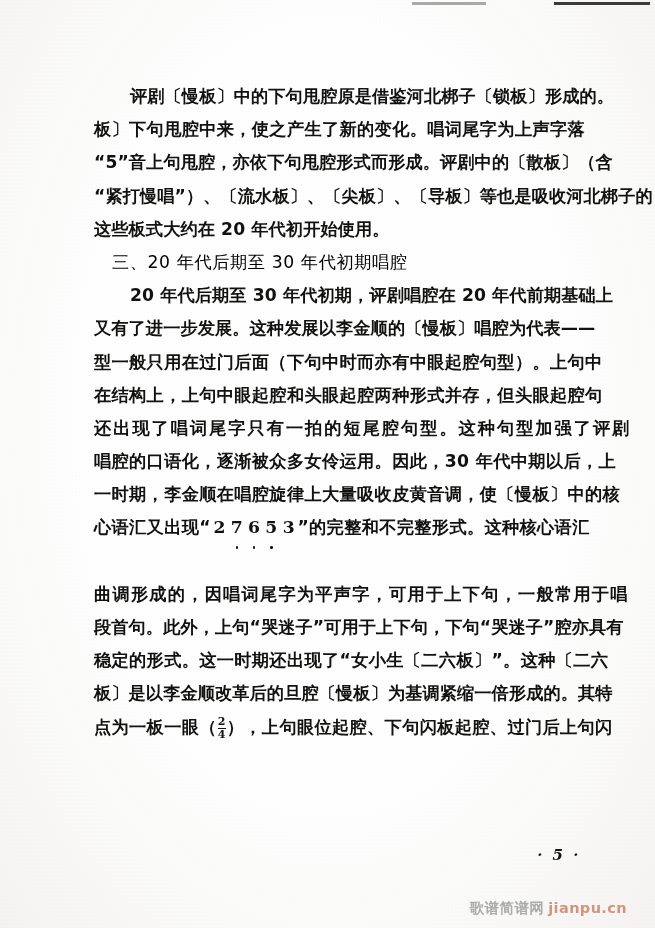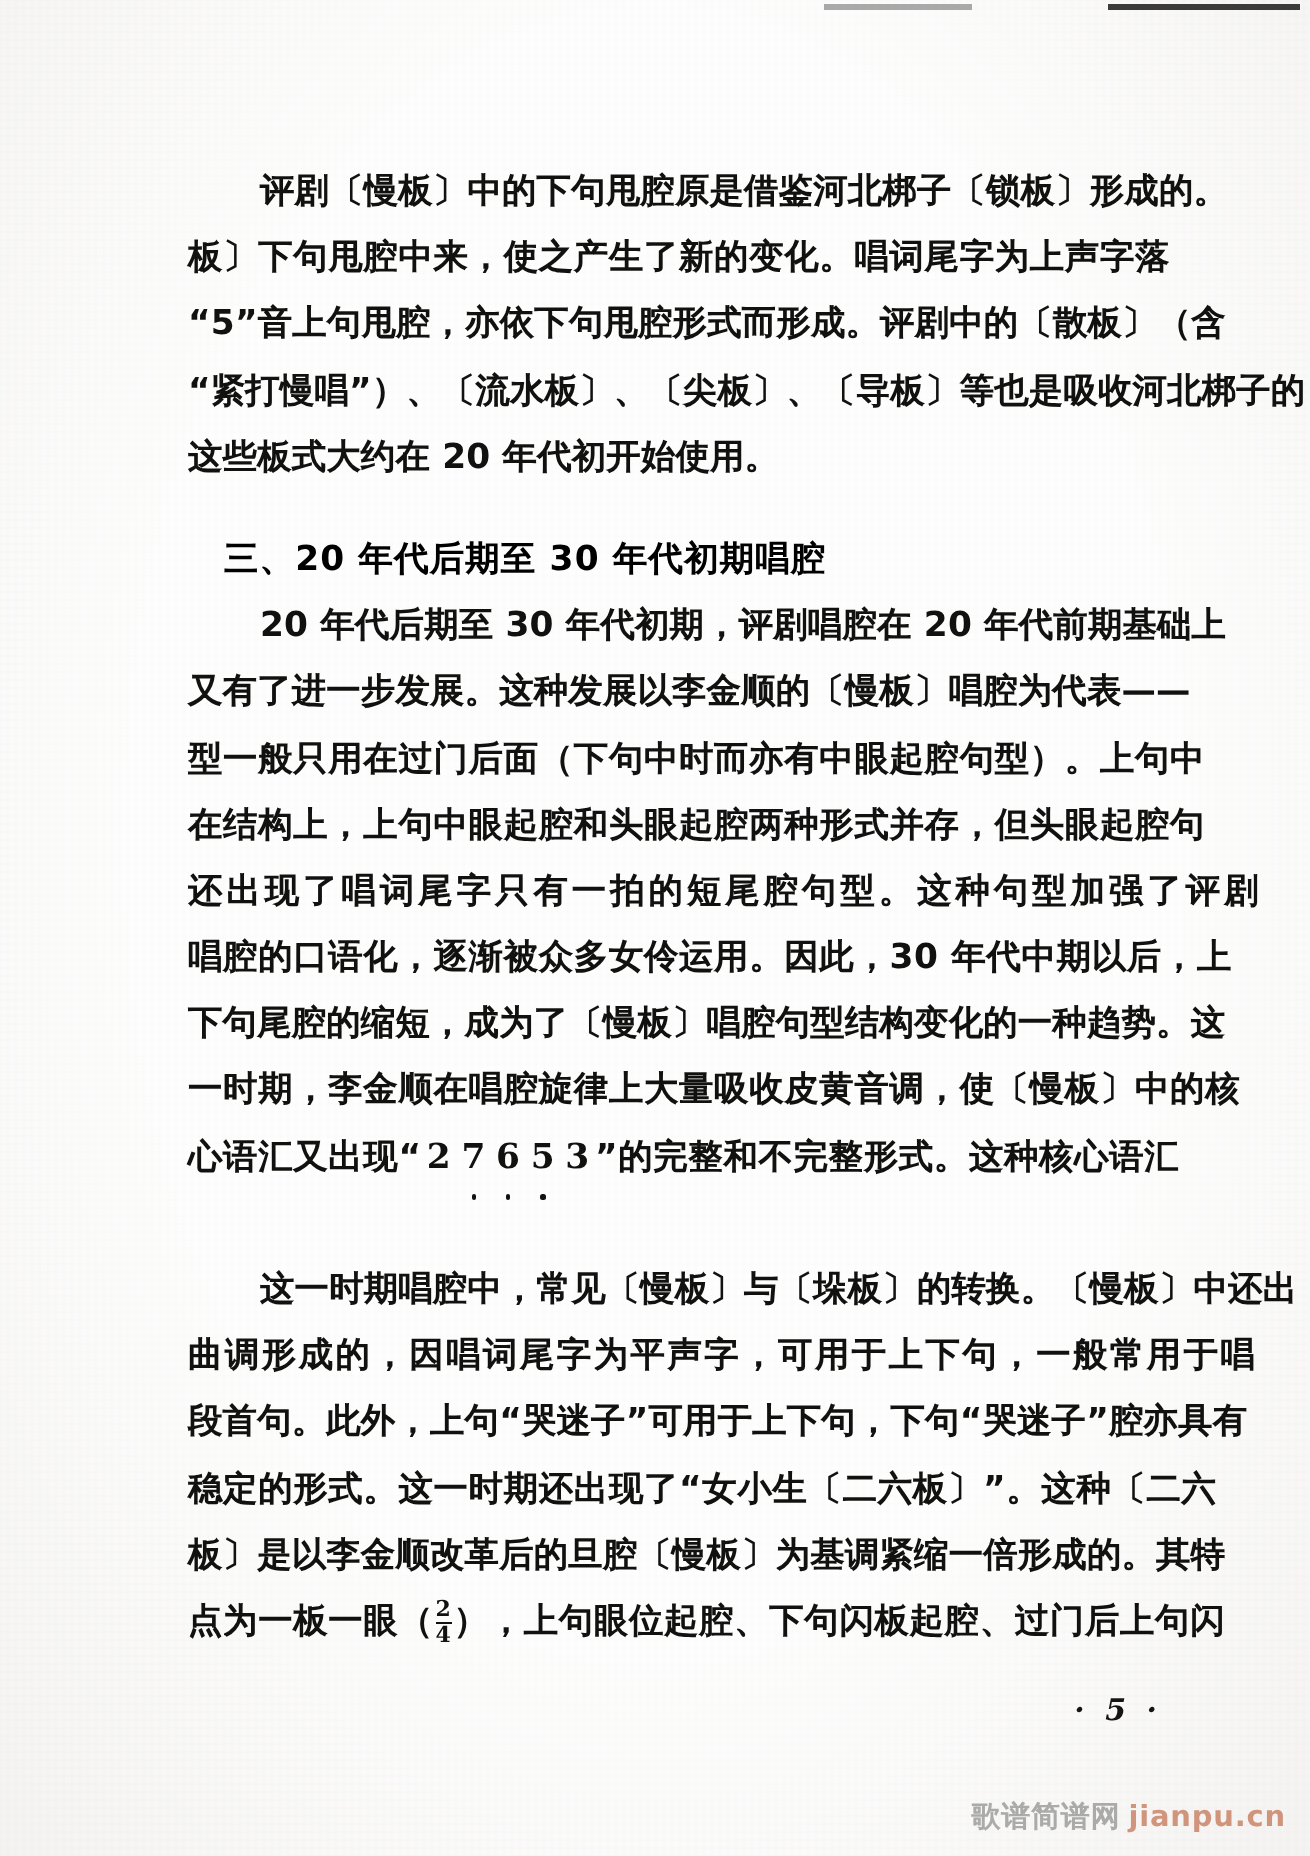--- a/index.html
+++ b/index.html
@@ -65,25 +65,24 @@
     color: #111110;
     letter-spacing: 0.1px;
     white-space: nowrap;
     font-weight: 600;
   }
 
   
   .line.indent { text-indent: 36px; }
 
   .line.heading {
-    font-weight: 700;
+    font-weight: 400;
     text-indent: 18px;
     letter-spacing: 0.6px;
     color: #000000;
-    margin-top: 18px;
   }
 
   
   .line.stretch-a { letter-spacing: 0.35px; }
   .line.stretch-b { letter-spacing: 1.25px; }
   .line.stretch-c { letter-spacing: 2.0px; }
 
   
   .solfa { display: inline; }
   .solfa .deg {
@@ -128,21 +127,21 @@
     font-size: 15px;
     font-style: italic;
     font-weight: 700;
     color: #141414;
     letter-spacing: 2.5px;
   }
 
   
   .watermark {
     position: absolute;
-    right: 12px;
+    right: 28px;
     bottom: 10px;
     font-size: 14.5px;
     letter-spacing: 0.4px;
     white-space: nowrap;
     opacity: 0.72;
   }
   .watermark .wm-cn {
     font-family: "DejaVu Sans", "Liberation Sans", sans-serif;
     color: #8e8e8e;
     font-weight: 600;
@@ -173,30 +172,28 @@
     <div class="line">这些板式大约在 20 年代初开始使用。</div>
 
     <div class="line heading">三、20 年代后期至 30 年代初期唱腔</div>
 
     <div class="line indent">20 年代后期至 30 年代初期，评剧唱腔在 20 年代前期基础上</div>
     <div class="line">又有了进一步发展。这种发展以李金顺的〔慢板〕唱腔为代表——</div>
     <div class="line stretch-a">型一般只用在过门后面（下句中时而亦有中眼起腔句型）。上句中</div>
     <div class="line stretch-a">在结构上，上句中眼起腔和头眼起腔两种形式并存，但头眼起腔句</div>
     <div class="line stretch-c">还出现了唱词尾字只有一拍的短尾腔句型。这种句型加强了评剧</div>
     <div class="line stretch-a">唱腔的口语化，逐渐被众多女伶运用。因此，30 年代中期以后，上</div>
-    <div class="line">下句尾腔的缩短，成为了〔慢板〕唱腔句型结构变化的一种趋势。这</div>
     <div class="line stretch-a">一时期，李金顺在唱腔旋律上大量吸收皮黄音调，使〔慢板〕中的核</div>
 
     <div class="line stretch-a">
       <span>心语汇又出现“</span><span class="solfa"><span class="deg">2</span><span class="deg dotted">7</span><span class="deg dotted">6</span><span class="deg dotted">5</span><span class="deg">3</span></span><span>”的完整和不完整形式。这种核心语汇</span>
     </div>
 
     <div class="line stretch-a"></div>
 
-    <div class="line indent">这一时期唱腔中，常见〔慢板〕与〔垛板〕的转换。〔慢板〕中还出</div>
     <div class="line stretch-b">曲调形成的，因唱词尾字为平声字，可用于上下句，一般常用于唱</div>
     <div class="line">段首句。此外，上句“哭迷子”可用于上下句，下句“哭迷子”腔亦具有</div>
     <div class="line stretch-a">稳定的形式。这一时期还出现了“女小生〔二六板〕”。这种〔二六</div>
     <div class="line">板〕是以李金顺改革后的旦腔〔慢板〕为基调紧缩一倍形成的。其特</div>
 
     <div class="line stretch-a">
       <span>点为一板一眼（</span><span class="frac"><span class="numer">2</span><span class="denom">4</span></span><span>），上句眼位起腔、下句闪板起腔、过门后上句闪</span>
     </div>
 
   </div>

